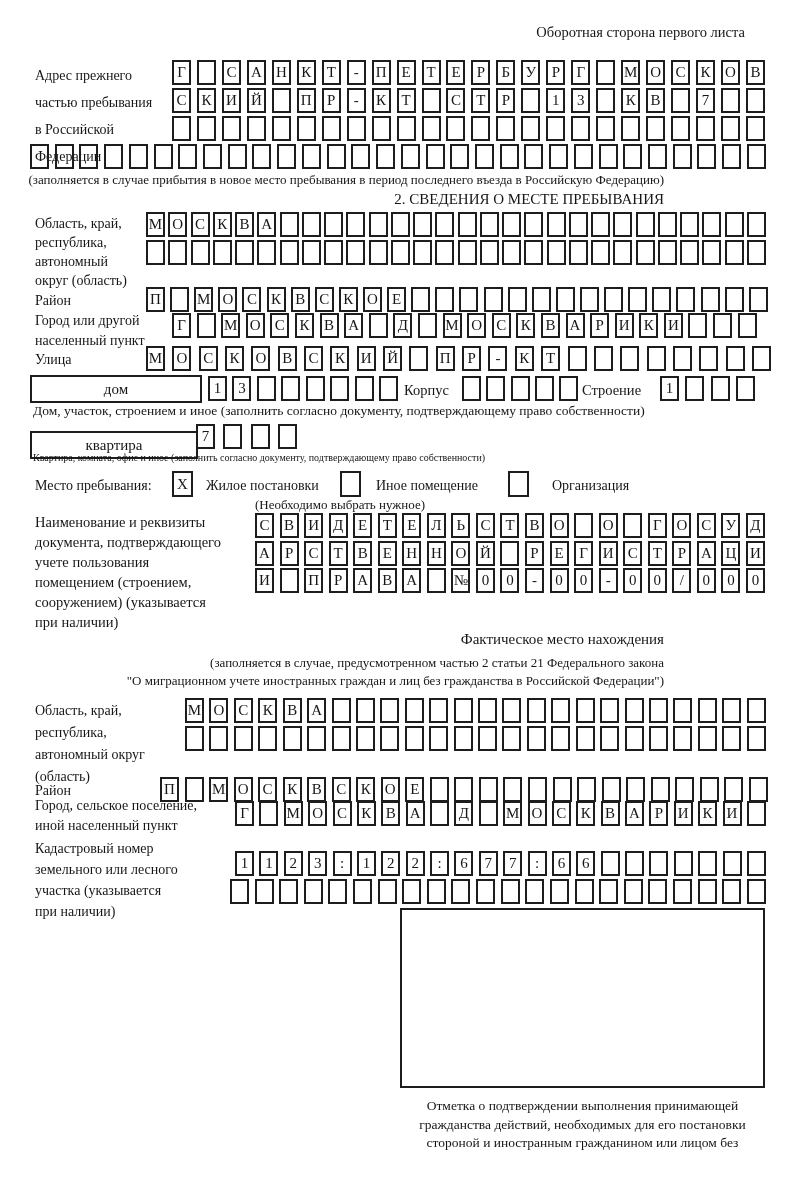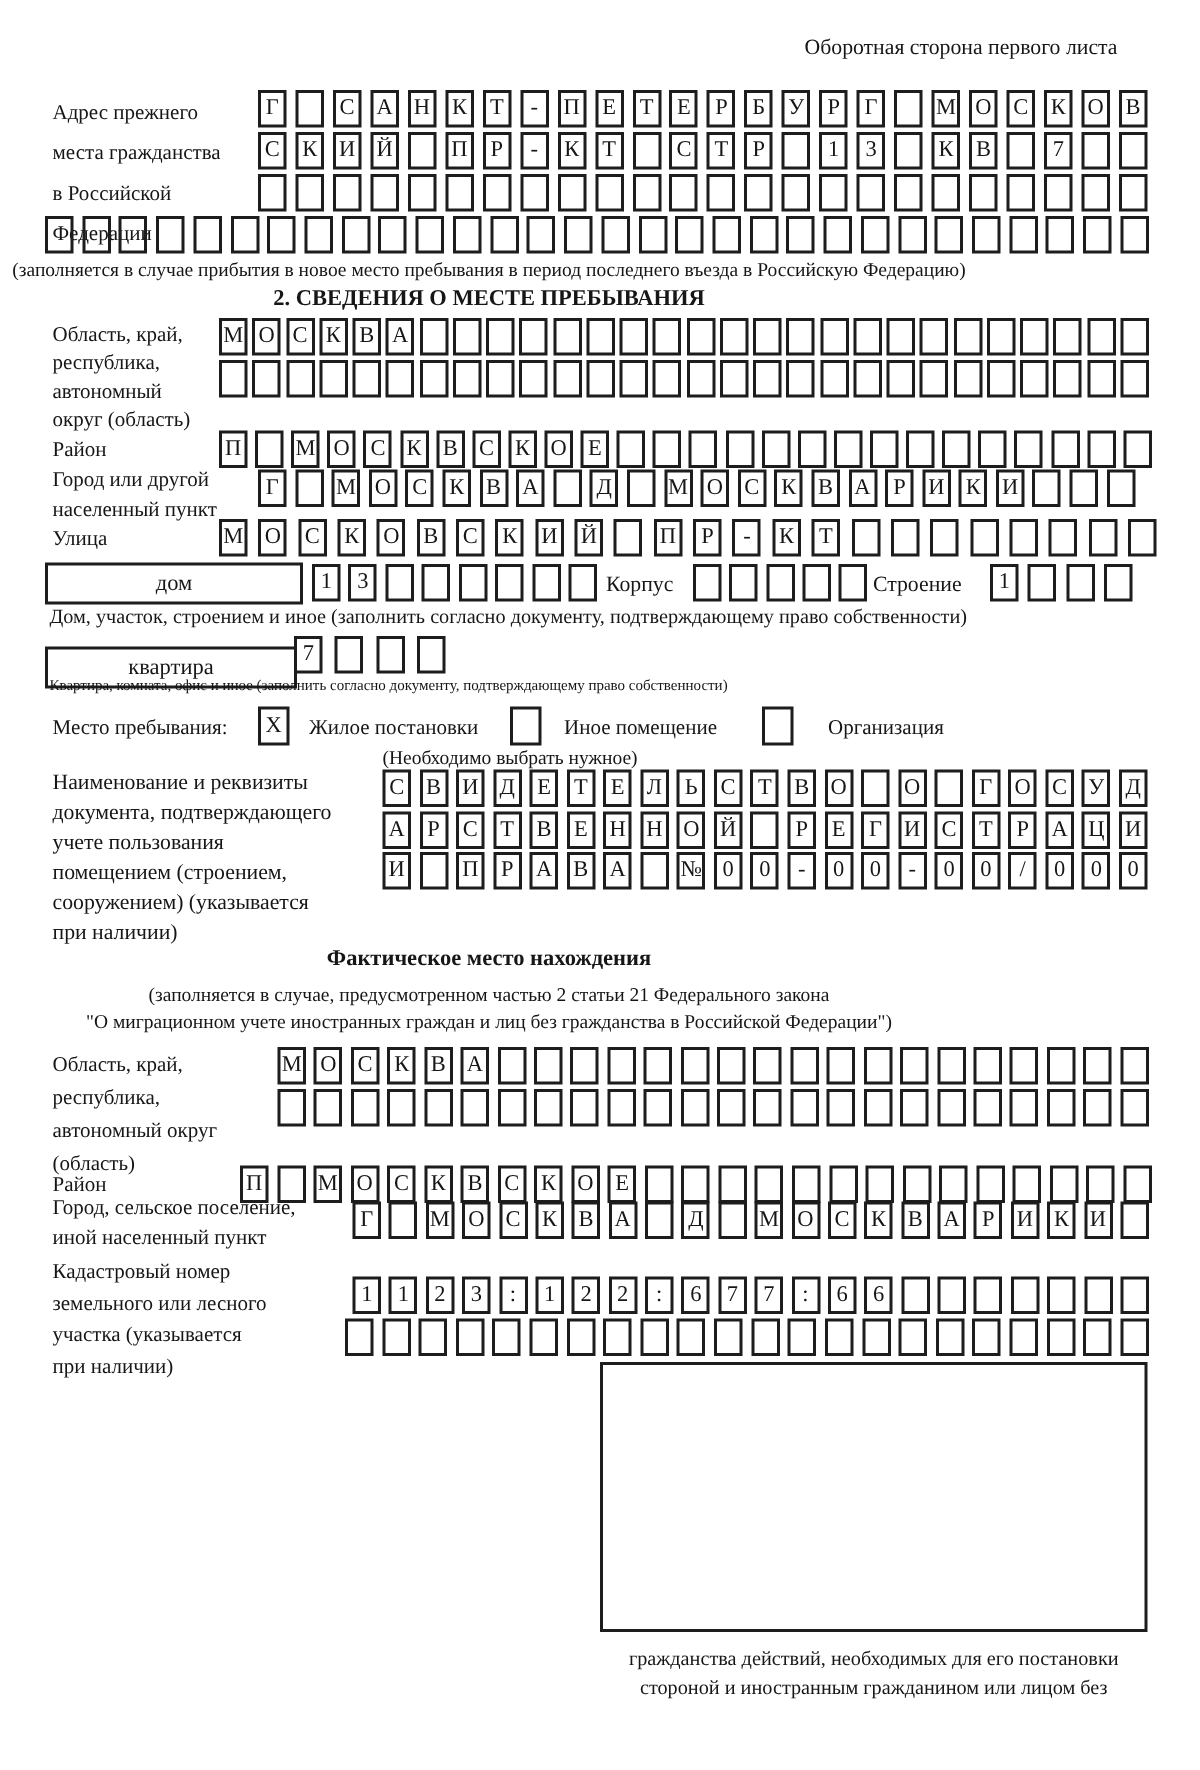--- a/index.html
+++ b/index.html
@@ -5,22 +5,22 @@
   *{box-sizing:border-box;margin:0;padding:0}
   html,body{background:#fff}
   body{
     width:800px;height:1180px;position:relative;
     font-family:"Liberation Serif","DejaVu Serif",serif;
     color:#161616;
   }
   .abs{position:absolute}
   .lbl{font-size:14px;line-height:20px;white-space:nowrap}
   .note{font-size:13px;white-space:nowrap}
-  .hd{font-weight:bold;font-size:15px;text-align:center}
-  .center{left:0;width:652px;text-align:center}
+  .hd{font-weight:normal;font-size:15px;text-align:center}
+  .center{left:12px;width:652px;text-align:right}
   .cellrow{display:flex;justify-content:space-between;height:25px}
   .cb{
     flex:0 0 19px;width:19px;height:25px;border:2px solid #1d1d1d;
     display:flex;align-items:center;justify-content:center;
     font-size:15px;line-height:1;
   }
   .chk{
     width:21px;height:26px;border:2px solid #1d1d1d;
     display:flex;align-items:center;justify-content:center;font-size:15px;
   }
@@ -31,21 +31,21 @@
   .stamp{border:2px solid #1d1d1d;background:#fff}
   .cap{font-size:13.5px;line-height:18.5px;text-align:center;white-space:nowrap}
 </style>
 </head>
 <body>
 
 <div class="abs lbl" style="top:22px;right:55px;font-size:14.5px">Оборотная сторона первого листа</div>
 
 <div class="abs lbl" style="left:35px;top:62px;line-height:27px">
     <div>Адрес прежнего</div>
-    <div>места гражданства</div>
+    <div>частью пребывания</div>
     <div>в Российской</div>
     <div>Федерации</div>
   </div>
 <div class="abs cellrow" style="left:172px;top:60px;width:593px">
     <span class="cb">Г</span>
     <span class="cb"></span>
     <span class="cb">С</span>
     <span class="cb">А</span>
     <span class="cb">Н</span>
     <span class="cb">К</span>
@@ -607,15 +607,16 @@
     <span class="cb"></span>
     <span class="cb"></span>
     <span class="cb"></span>
     <span class="cb"></span>
     <span class="cb"></span>
     <span class="cb"></span>
   </div>
 
 <div class="abs stamp" style="left:400px;top:908px;width:365px;height:180px"></div>
 <div class="abs cap" style="left:385px;top:1097px;width:395px">
+    <div>Отметка о подтверждении выполнения принимающей</div>
     <div>гражданства действий, необходимых для его постановки</div>
     <div>стороной и иностранным гражданином или лицом без</div>
   </div>
 
 </body></html>

